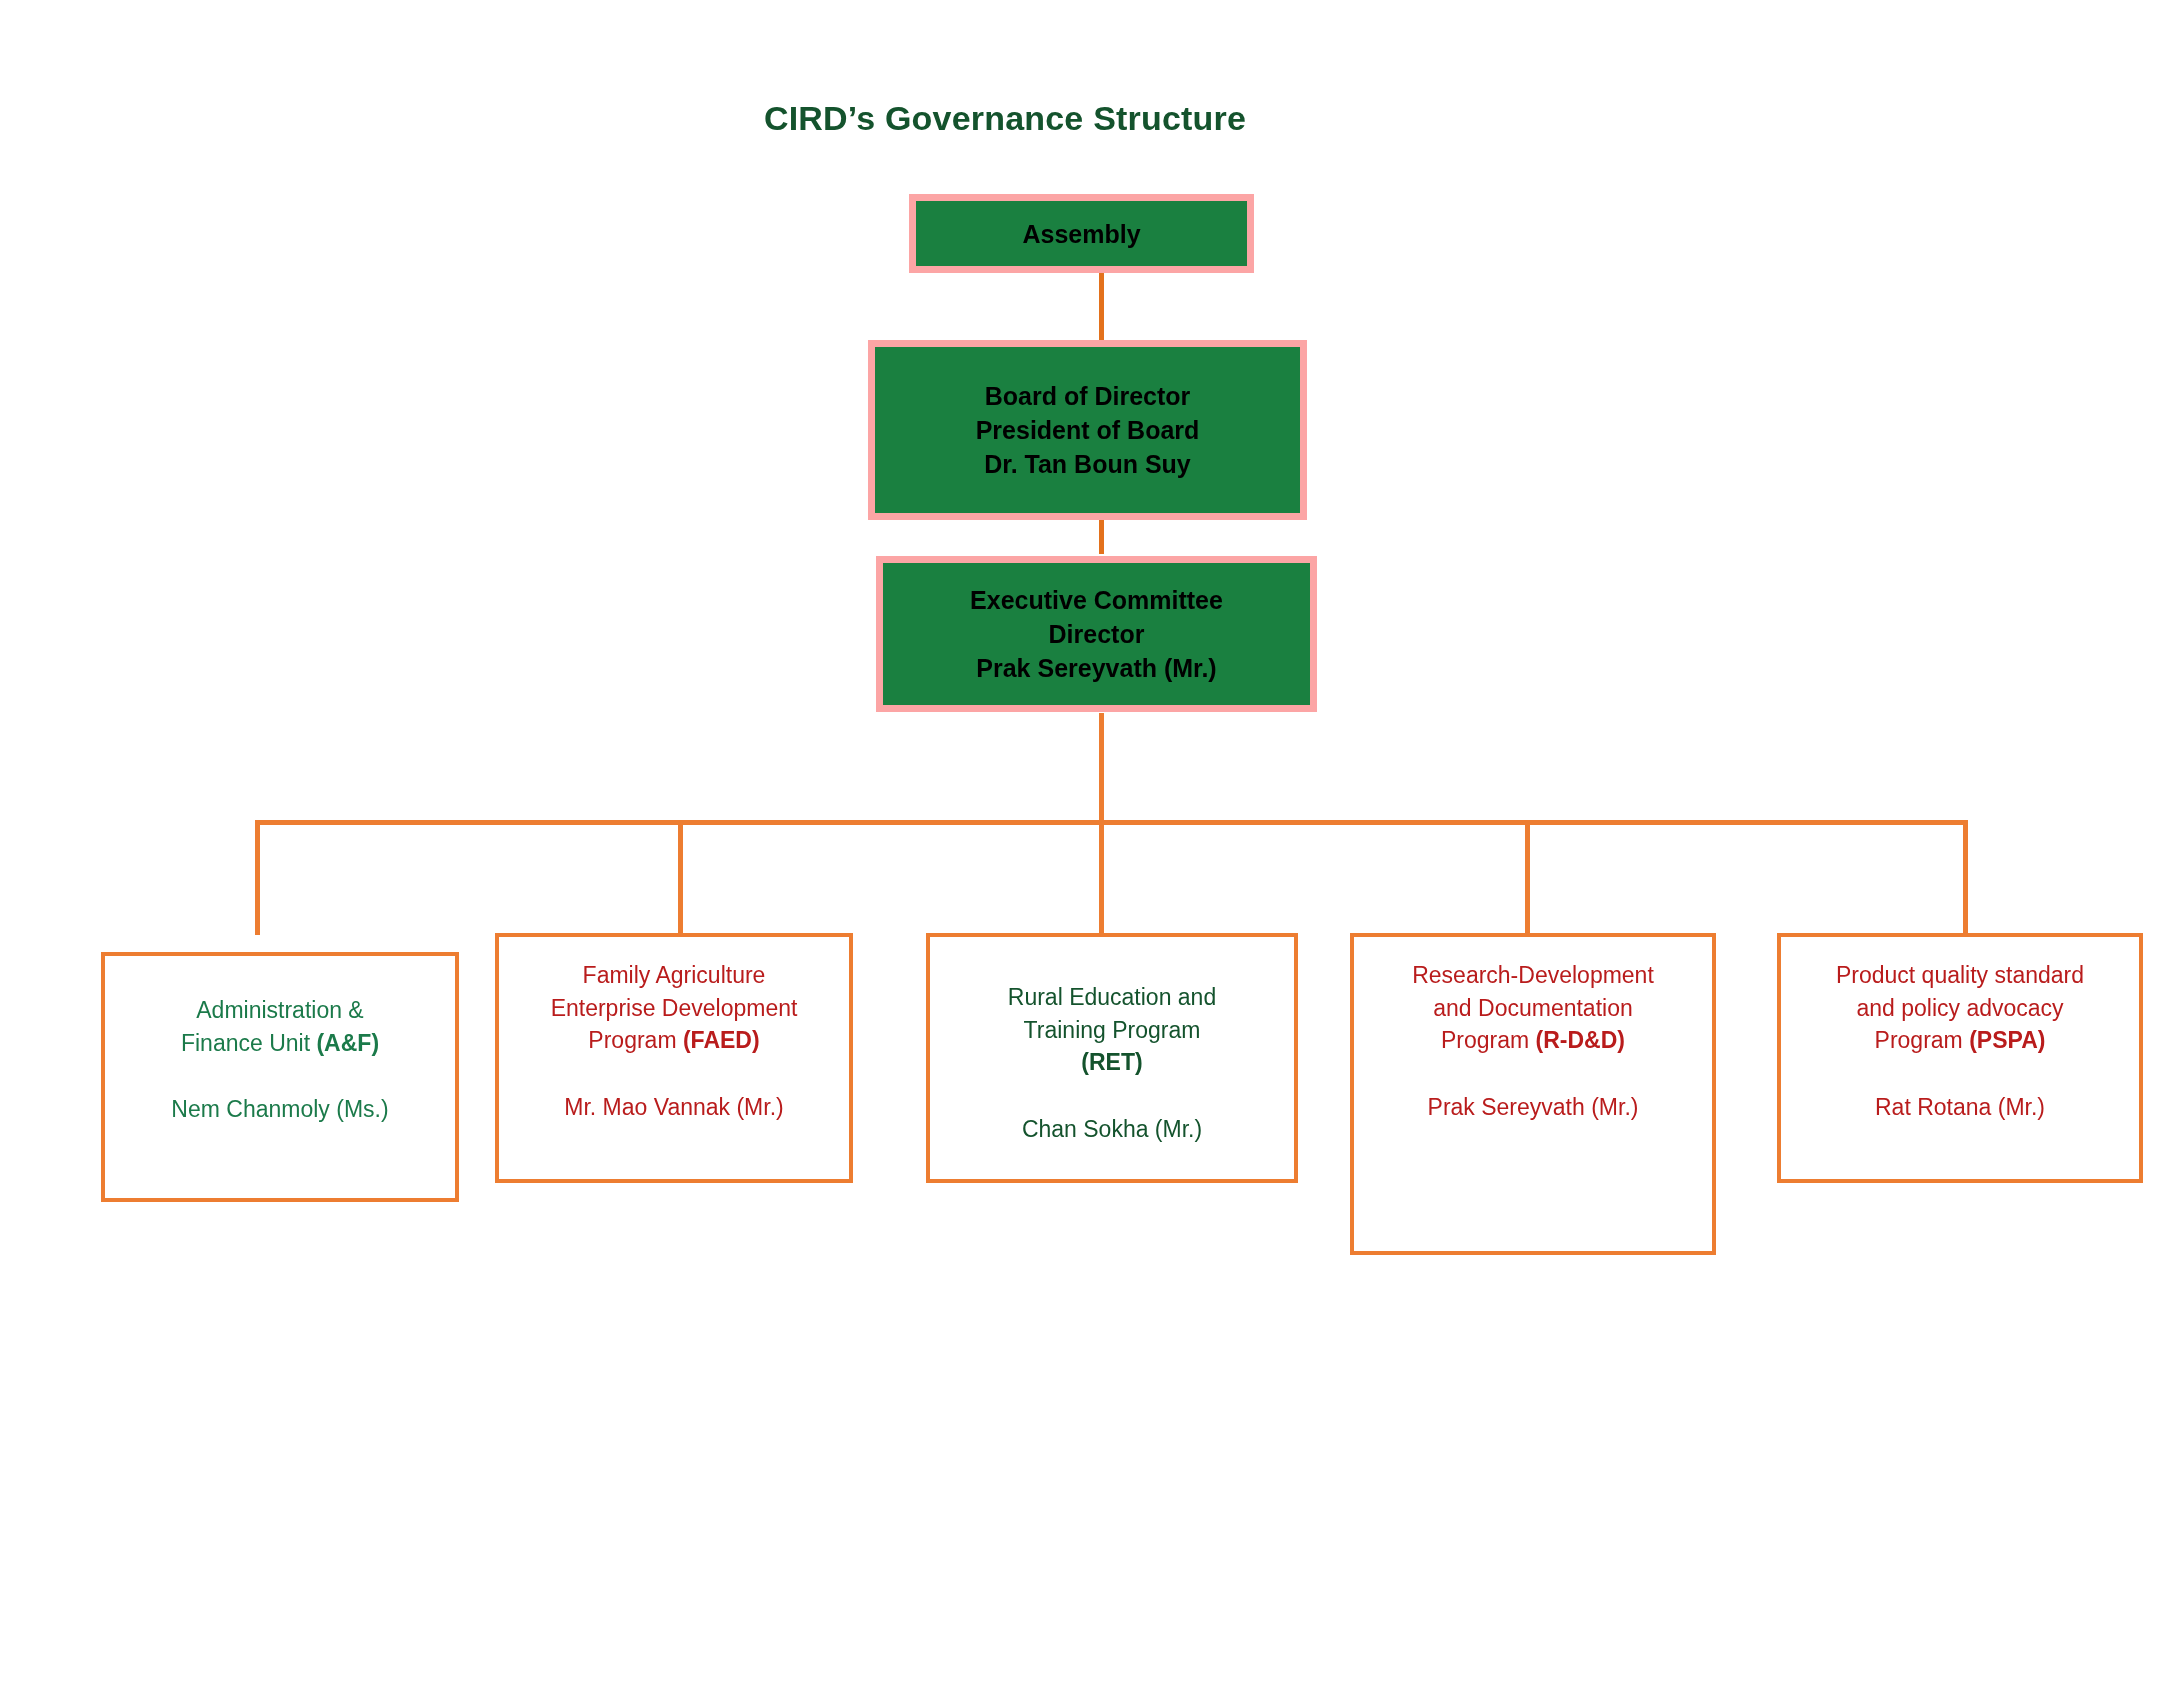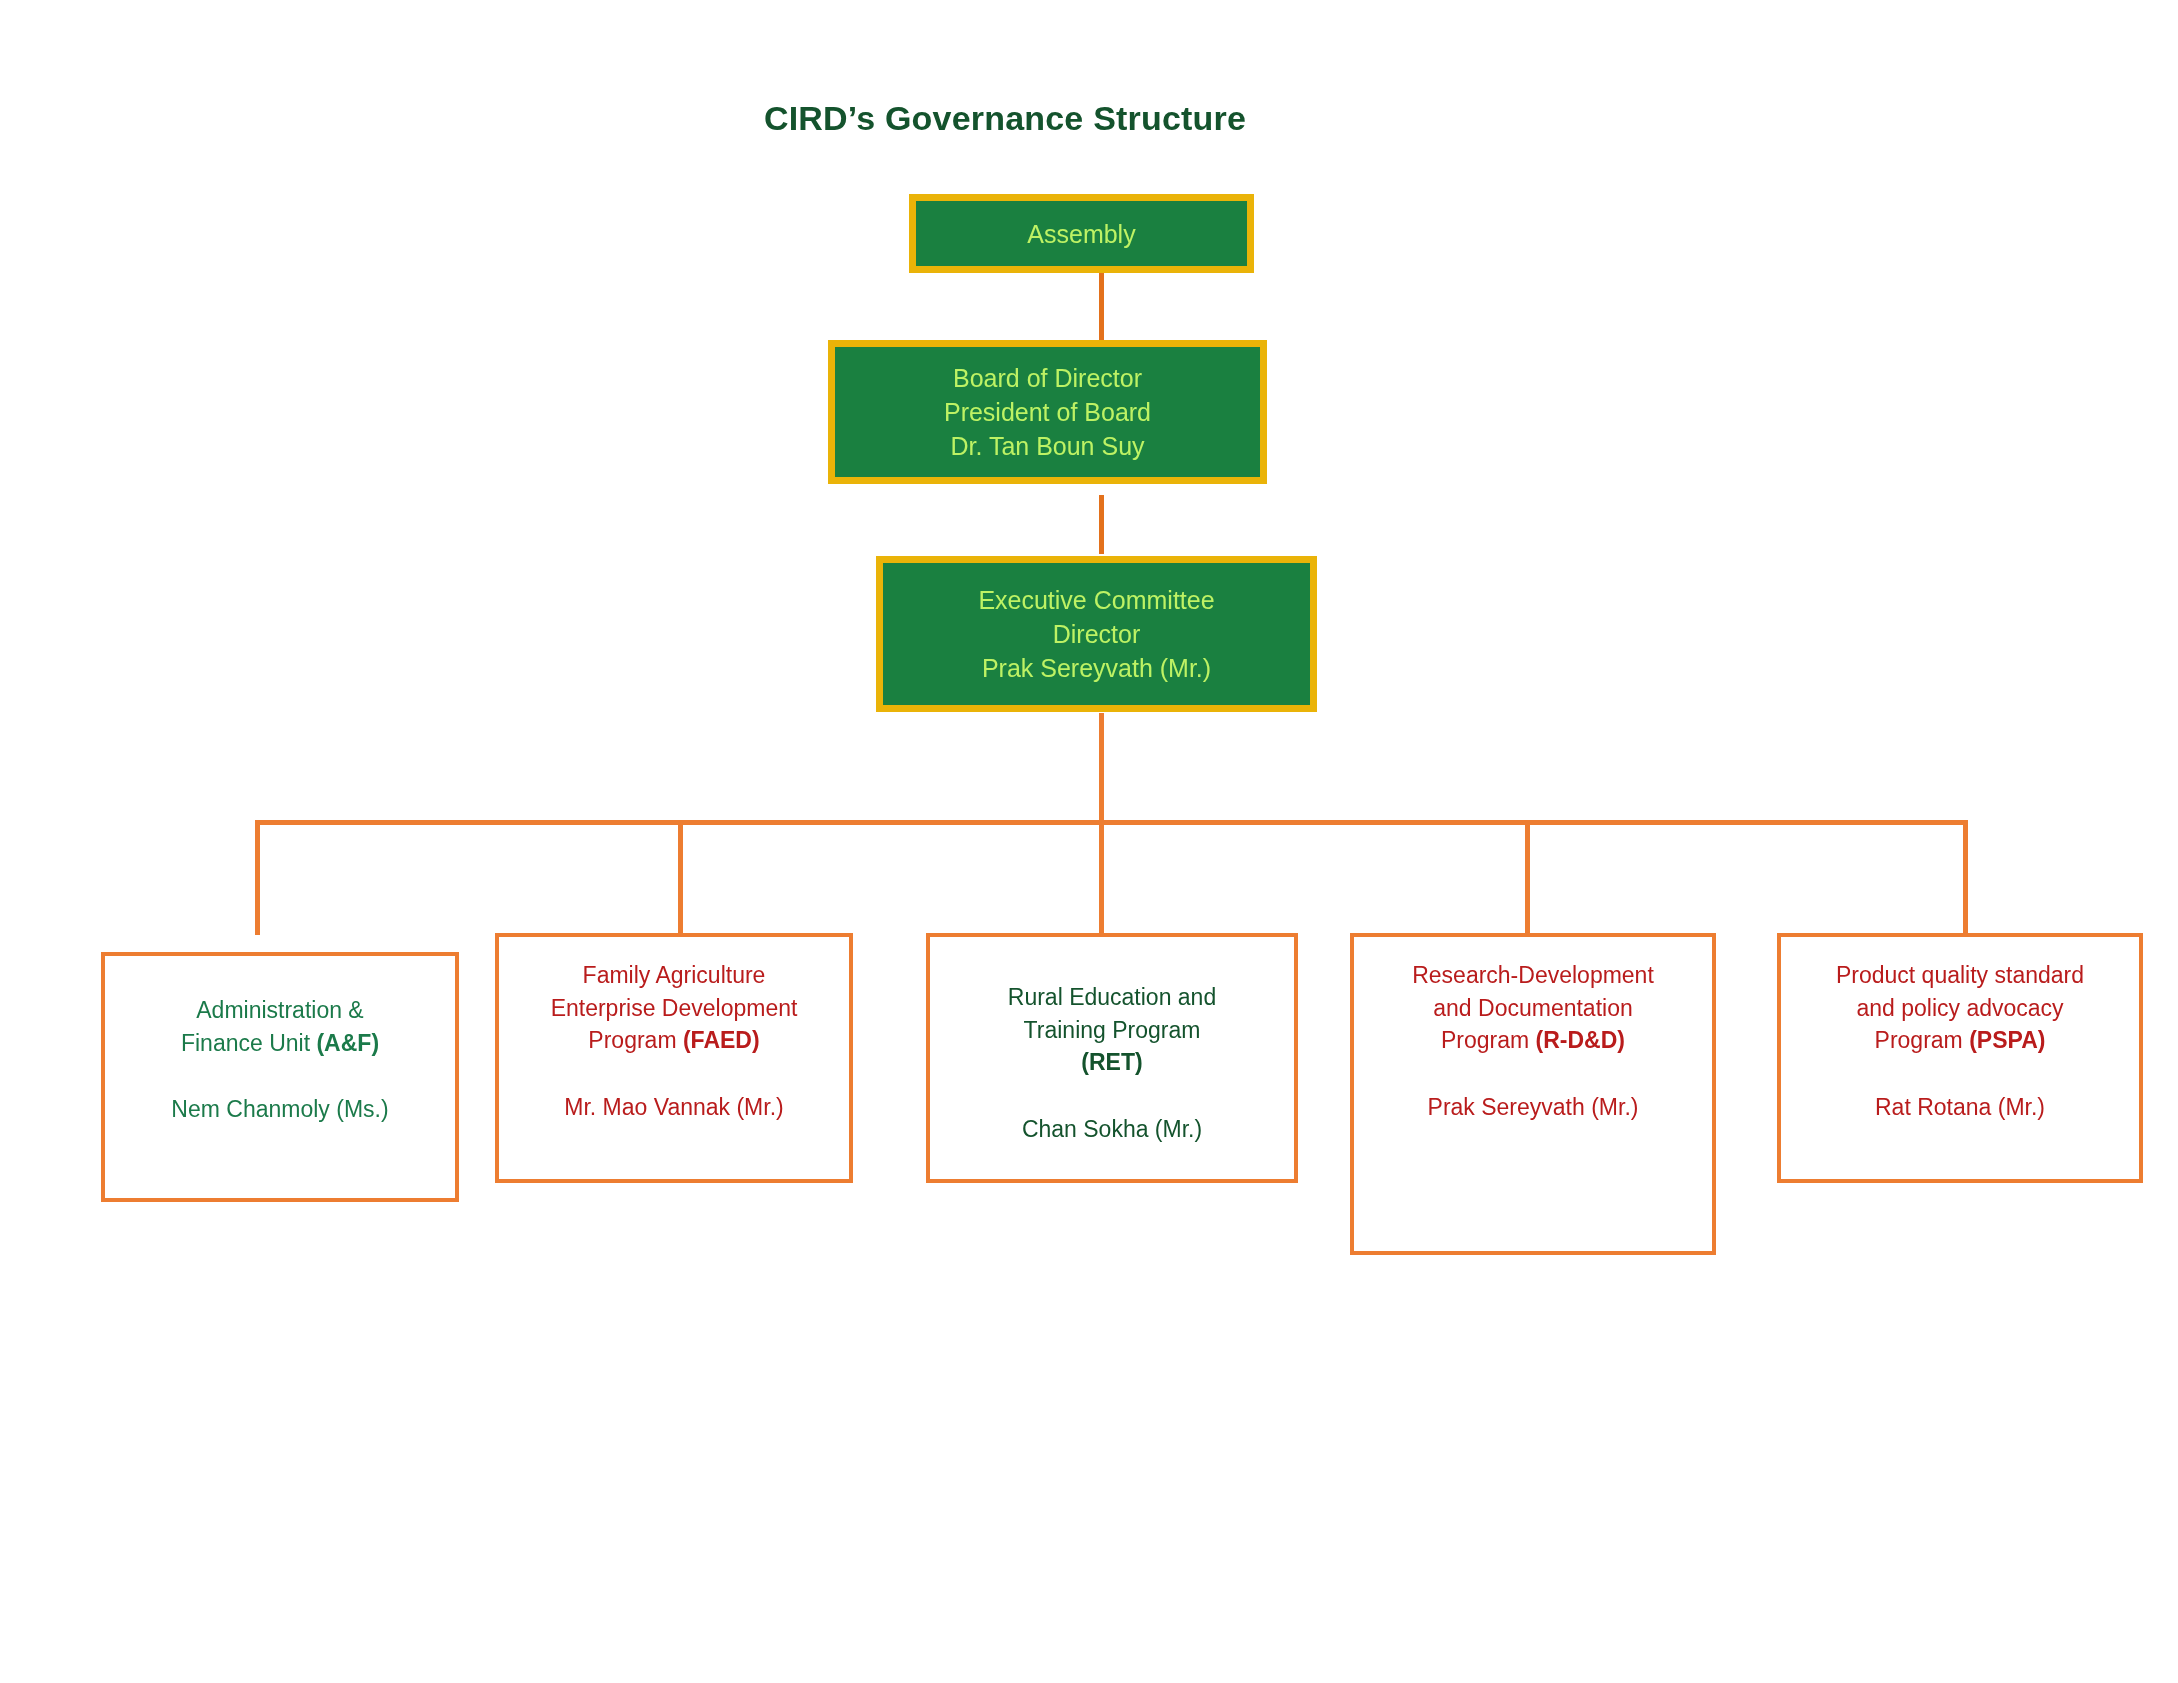--- a/index.html
+++ b/index.html
@@ -56,23 +56,23 @@
     box-sizing: border-box;
     display: flex;
     flex-direction: column;
     align-items: center;
     justify-content: center;
     text-align: center;
   }
 
   .node.green {
     background: #1A8040;
-    border: 7px solid #eab308;
-    color: #bef264;
-    font-weight: normal;
+    border: 7px solid #fca5a5;
+    color: #000000;
+    font-weight: bold;
     font-size: 25px;
     line-height: 1.36;
   }
 
   .node.green .line { display: block; white-space: nowrap; }
 
   .node.unit {
     background: #FFFFFF;
     border: 4px solid #ED7D31;
     font-size: 23px;
@@ -115,21 +115,21 @@
   <div class="connector" style="left:255px; top:820px; width:5px; height:115px;"></div>
   <div class="connector" style="left:678px; top:820px; width:5px; height:115px;"></div>
   <div class="connector" style="left:1099px; top:820px; width:5px; height:115px;"></div>
   <div class="connector" style="left:1525px; top:820px; width:5px; height:115px;"></div>
   <div class="connector" style="left:1963px; top:820px; width:5px; height:115px;"></div>
 
   <div class="node green" style="left:909px; top:194px; width:345px; height:79px;">
     <span class="line">Assembly</span>
   </div>
 
-  <div class="node green" style="left:828px; top:340px; width:439px; height:144px;align-items:center;">
+  <div class="node green" style="left:868px; top:340px; width:439px; height:180px;align-items:center;">
     <span class="line">Board of Director</span>
     <span class="line">President of Board</span>
     <span class="line">Dr. Tan Boun Suy</span>
   </div>
 
   <div class="node green" style="left:876px; top:556px; width:441px; height:156px;">
     <span class="line">Executive Committee</span>
     <span class="line">Director</span>
     <span class="line">Prak Sereyvath (Mr.)</span>
   </div>

